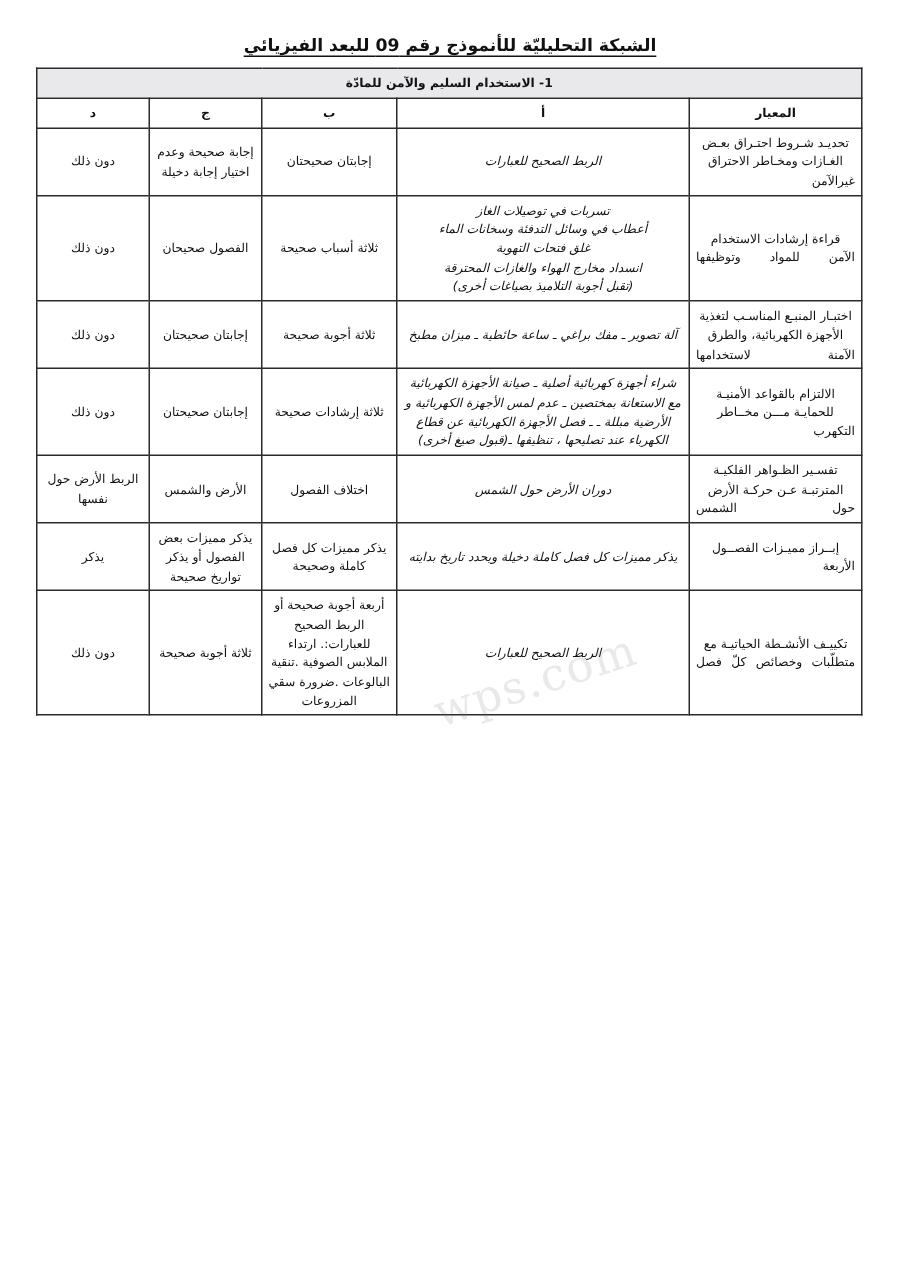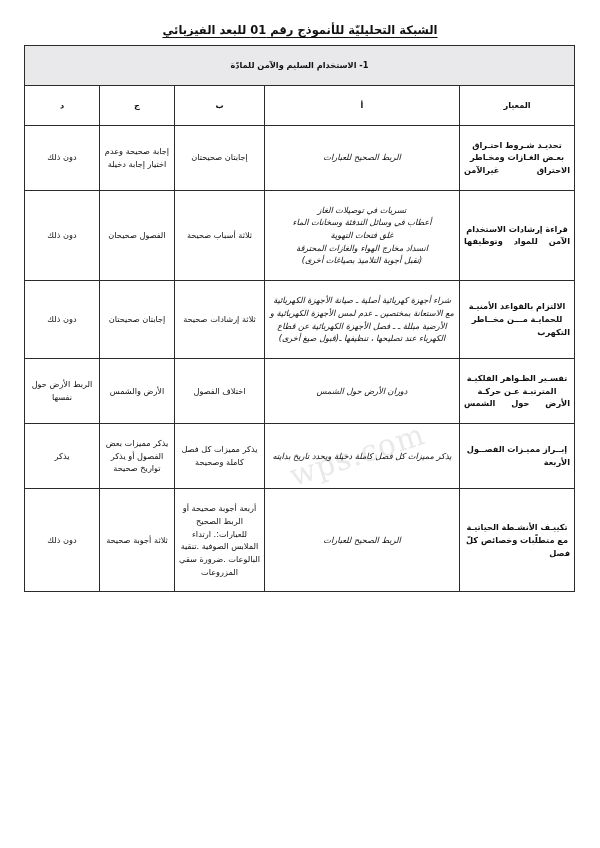--- a/index.html
+++ b/index.html
@@ -48,21 +48,21 @@
     direction: rtl;
     background: transparent;
   }
 
   table.grid td {
     border: 1px solid #2b2b2b;
     vertical-align: middle;
     text-align: center;
     font-size: 8.2px;
     line-height: 1.55;
-    padding: 13px 4px;
+    padding: 3px 4px;
     box-sizing: border-box;
     word-wrap: break-word;
   }
 
   
   col.c-criterion { width: 115px; }
   col.c-a         { width: 195px; }
   col.c-b         { width: 90px; }
   col.c-j         { width: 75px; }
   col.c-d         { width: 75px; }
@@ -78,21 +78,21 @@
 
   td.col-head {
     font-weight: bold;
     font-size: 9.6px;
     text-align: center;
     padding: 5px 4px;
     background: #ffffff;
   }
 
   td.criterion {
-    font-weight: bold;
+    font-weight: normal;
     font-size: 8.2px;
     text-align: justify;
     text-align-last: justify;
     padding: 4px 6px;
     line-height: 1.6;
   }
 
   td.cell-a {
     font-size: 8.2px;
     line-height: 1.65;
@@ -120,21 +120,21 @@
     user-select: none;
     z-index: 5;
     direction: ltr;
   }
 </style>
 </head>
 <body>
 
 <div class="page">
 
-  <div class="doc-title">الشبكة التحليليّة للأنموذج رقم 01 للبعد الفيزيائي</div>
+  <div class="doc-title">الشبكة التحليليّة للأنموذج رقم 09 للبعد الفيزيائي</div>
 
   <div class="table-wrap">
 
     <div class="watermark">wps.com</div>
 
     <table class="grid">
       <colgroup>
         <col class="c-criterion">
         <col class="c-a">
         <col class="c-b">
@@ -168,20 +168,27 @@
           <td class="cell-a ml">تسربات في توصيلات الغاز
 أعطاب في وسائل التدفئة وسخانات الماء
 غلق فتحات التهوية
 انسداد مخارج الهواء والغازات المحترقة
 (تقبل أجوبة التلاميذ بصياغات أخرى)</td>
           <td class="cell-b">ثلاثة أسباب صحيحة</td>
           <td class="cell-j">الفصول صحيحان</td>
           <td class="cell-d">دون ذلك</td>
         </tr>
 
+        <tr>
+          <td class="criterion">اختبـار المنبـع المناسـب لتغذية الأجهزة الكهربائية، والطرق الآمنة لاستخدامها</td>
+          <td class="cell-a ml">آلة تصوير ـ مفك براغي ـ ساعة حائطية ـ ميزان مطبخ</td>
+          <td class="cell-b">ثلاثة أجوبة صحيحة</td>
+          <td class="cell-j">إجابتان صحيحتان</td>
+          <td class="cell-d">دون ذلك</td>
+        </tr>
 
         <tr>
           <td class="criterion">الالتزام بالقواعد الأمنيـة للحمايـة مـــن مخــاطر التكهرب</td>
           <td class="cell-a ml">شراء أجهزة كهربائية  أصلية ـ صيانة الأجهزة الكهربائية مع الاستعانة بمختصين  ـ عدم لمس الأجهزة الكهربائية و الأرضية مبللة ـ ـ فصل الأجهزة الكهربائية عن قطاع الكهرباء عند تصليحها ، تنظيفها ـ(قبول صيغ أخرى)</td>
           <td class="cell-b">ثلاثة إرشادات صحيحة</td>
           <td class="cell-j">إجابتان صحيحتان</td>
           <td class="cell-d">دون ذلك</td>
         </tr>
 
 

